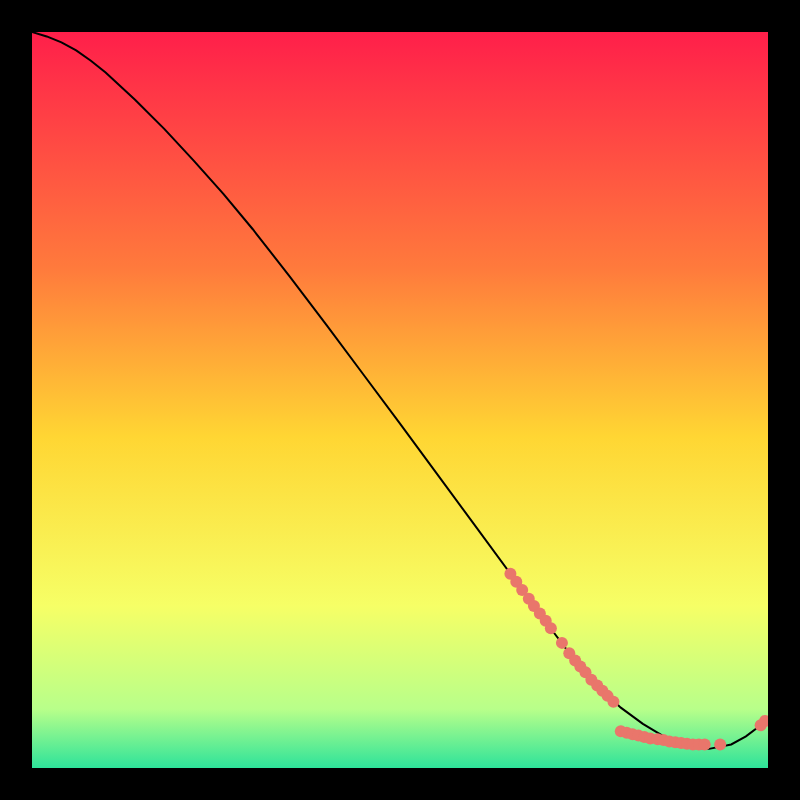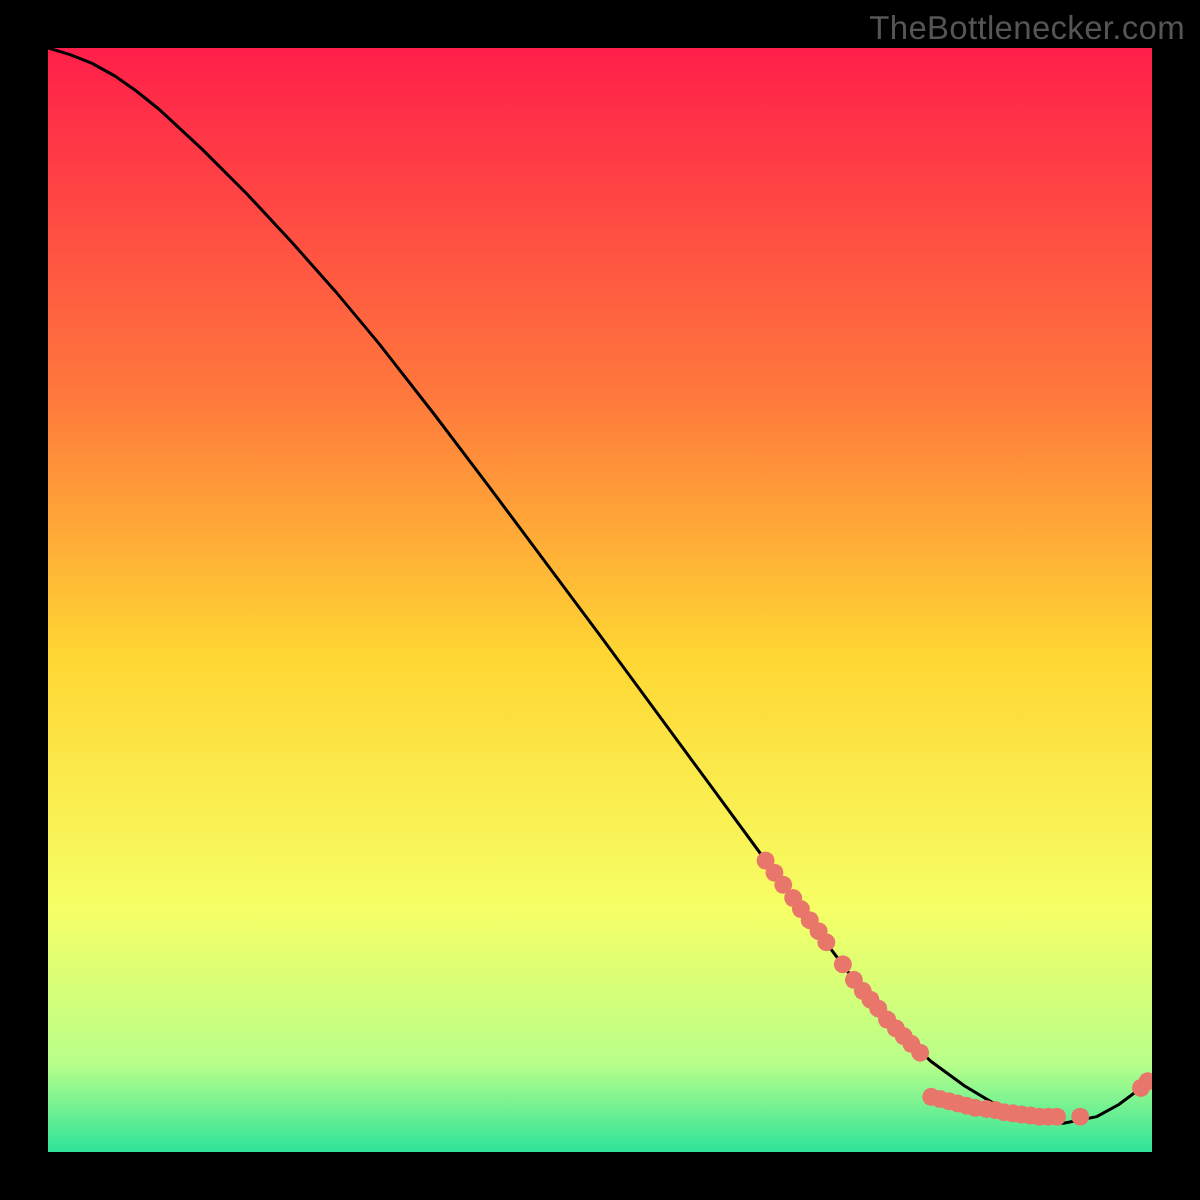--- a/index.html
+++ b/index.html
@@ -31,21 +31,20 @@
     font-size: 22px;
     letter-spacing: 0.2px;
     user-select: none;
   }
   svg { display: block; }
 </style>
 </head>
 <body>
 
 <div class="stage">
-  <div class="watermark">TheBottlenecker.com</div>
 
   <div class="plot">
     <svg id="chart-svg" viewBox="0 0 736 736" width="736" height="736" preserveAspectRatio="none">
       <defs>
         <linearGradient id="bg-grad" x1="0" y1="0" x2="0" y2="1">
           <stop id="g0" offset="0%" stop-color="#ff1f4a"></stop>
           <stop id="g1" offset="32%" stop-color="#ff7a3c"></stop>
           <stop id="g2" offset="55%" stop-color="#ffd633"></stop>
           <stop id="g3" offset="78%" stop-color="#f6ff66"></stop>
           <stop id="g4" offset="92%" stop-color="#b8ff8a"></stop>

